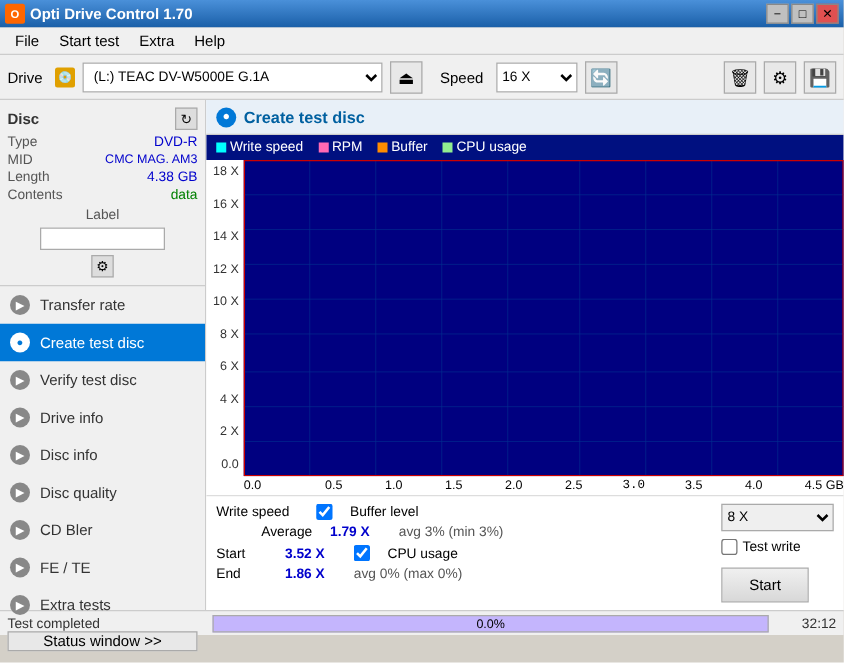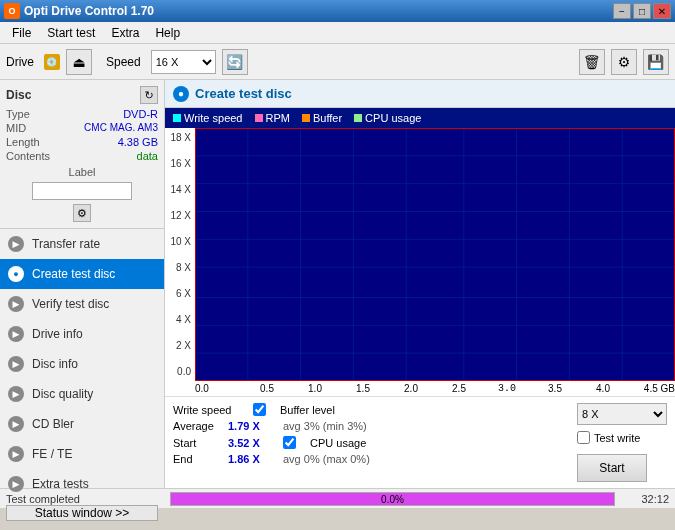--- a/index.html
+++ b/index.html
@@ -63,21 +63,21 @@
     .legend-dot { width: 8px; height: 8px; }
     .y-axis { width: 30px; background: white; display: flex; flex-direction: column; justify-content: space-between; padding: 4px 0; align-items: flex-end; padding-right: 4px; font-size: 10px; color: #333; }
     .checkbox-label { display: flex; align-items: center; gap: 14px; font-size: 11px; }
     .speed-select2 { width: 80px; height: 22px; font-size: 11px; border: 1px solid #aaa; }
     .start-btn { width: 70px; height: 28px; background: linear-gradient(to bottom, #f0f0f0, #d8d8d8); border: 1px solid #aaa; font-size: 12px; cursor: pointer; }
     .test-write-row { display: flex; align-items: center; gap: 4px; font-size: 11px; }
     
     
     .statusbar { height: 20px; background: #f0f0f0; border-top: 1px solid #ccc; display: flex; align-items: center; padding: 0 6px; gap: 0; font-size: 11px; }
     .status-text { width: 160px; color: #333; }
-    .progress-container { flex: 1; height: 14px; background: #d946ef; border: 1px solid #aaa; margin: 0 4px; position: relative; }
+    .progress-container { flex: 1; height: 14px; background: #c4b5fd; border: 1px solid #aaa; margin: 0 4px; position: relative; }
     .progress-bar { height: 100%; background: #0078d7; width: 0%; }
     .progress-text { position: absolute; top: 0; left: 50%; transform: translateX(-50%); font-size: 10px; line-height: 14px; }
     .time-text { width: 50px; text-align: right; color: #333; }
   </style>
 </head>
 <body>
 
 <div class="titlebar">
   <div class="titlebar-left">
     <div class="titlebar-icon">O</div>
@@ -93,20 +93,23 @@
 <div class="menubar">
   <span class="menubar-item">File</span>
   <span class="menubar-item">Start test</span>
   <span class="menubar-item">Extra</span>
   <span class="menubar-item">Help</span>
 </div>
 
 <div class="toolbar">
   <span class="toolbar-label">Drive</span>
   <div style="width:16px;height:16px;background:#e0a000;border-radius:2px;display:flex;align-items:center;justify-content:center;font-size:9px;">💿</div>
+  <select class="drive-select">
+    <option>(L:)  TEAC DV-W5000E G.1A</option>
+  </select>
   <div class="toolbar-icon-btn">⏏</div>
   <span class="toolbar-label" style="margin-left:8px;">Speed</span>
   <select class="speed-select">
     <option>16 X</option>
   </select>
   <div class="toolbar-icon-btn">🔄</div>
   <div style="flex:1;"></div>
   <div class="toolbar-icon-btn">🗑</div>
   <div class="toolbar-icon-btn">⚙</div>
   <div class="toolbar-icon-btn">💾</div>
@@ -291,21 +294,21 @@
         <div style="display:flex;gap:16px;">
 
           <div style="flex:1;">
             <div style="display:flex;align-items:center;margin-bottom:4px;">
               <span style="width:80px;font-size:11px;">Write speed</span>
               <label class="checkbox-label">
                 <input type="checkbox" checked="" style="">
                 <span>Buffer level</span>
               </label>
             </div>
-            <div style="display:flex;align-items:center;margin-bottom:4px;">
+            <div style="display:flex;align-items:center;margin-bottom:4px;margin-left:36px;">
               <span style="width:55px;font-size:11px;">Average</span>
               <span style="color:#0000cc;font-size:11px;font-weight:bold;width:55px;">1.79 X</span>
               <span style="font-size:11px;color:#555;">avg 3% (min 3%)</span>
             </div>
             <div style="display:flex;align-items:center;margin-bottom:4px;">
               <span style="width:55px;font-size:11px;">Start</span>
               <span style="color:#0000cc;font-size:11px;font-weight:bold;width:55px;">3.52 X</span>
               <label class="checkbox-label">
                 <input type="checkbox" checked="" style="">
                 <span>CPU usage</span>

